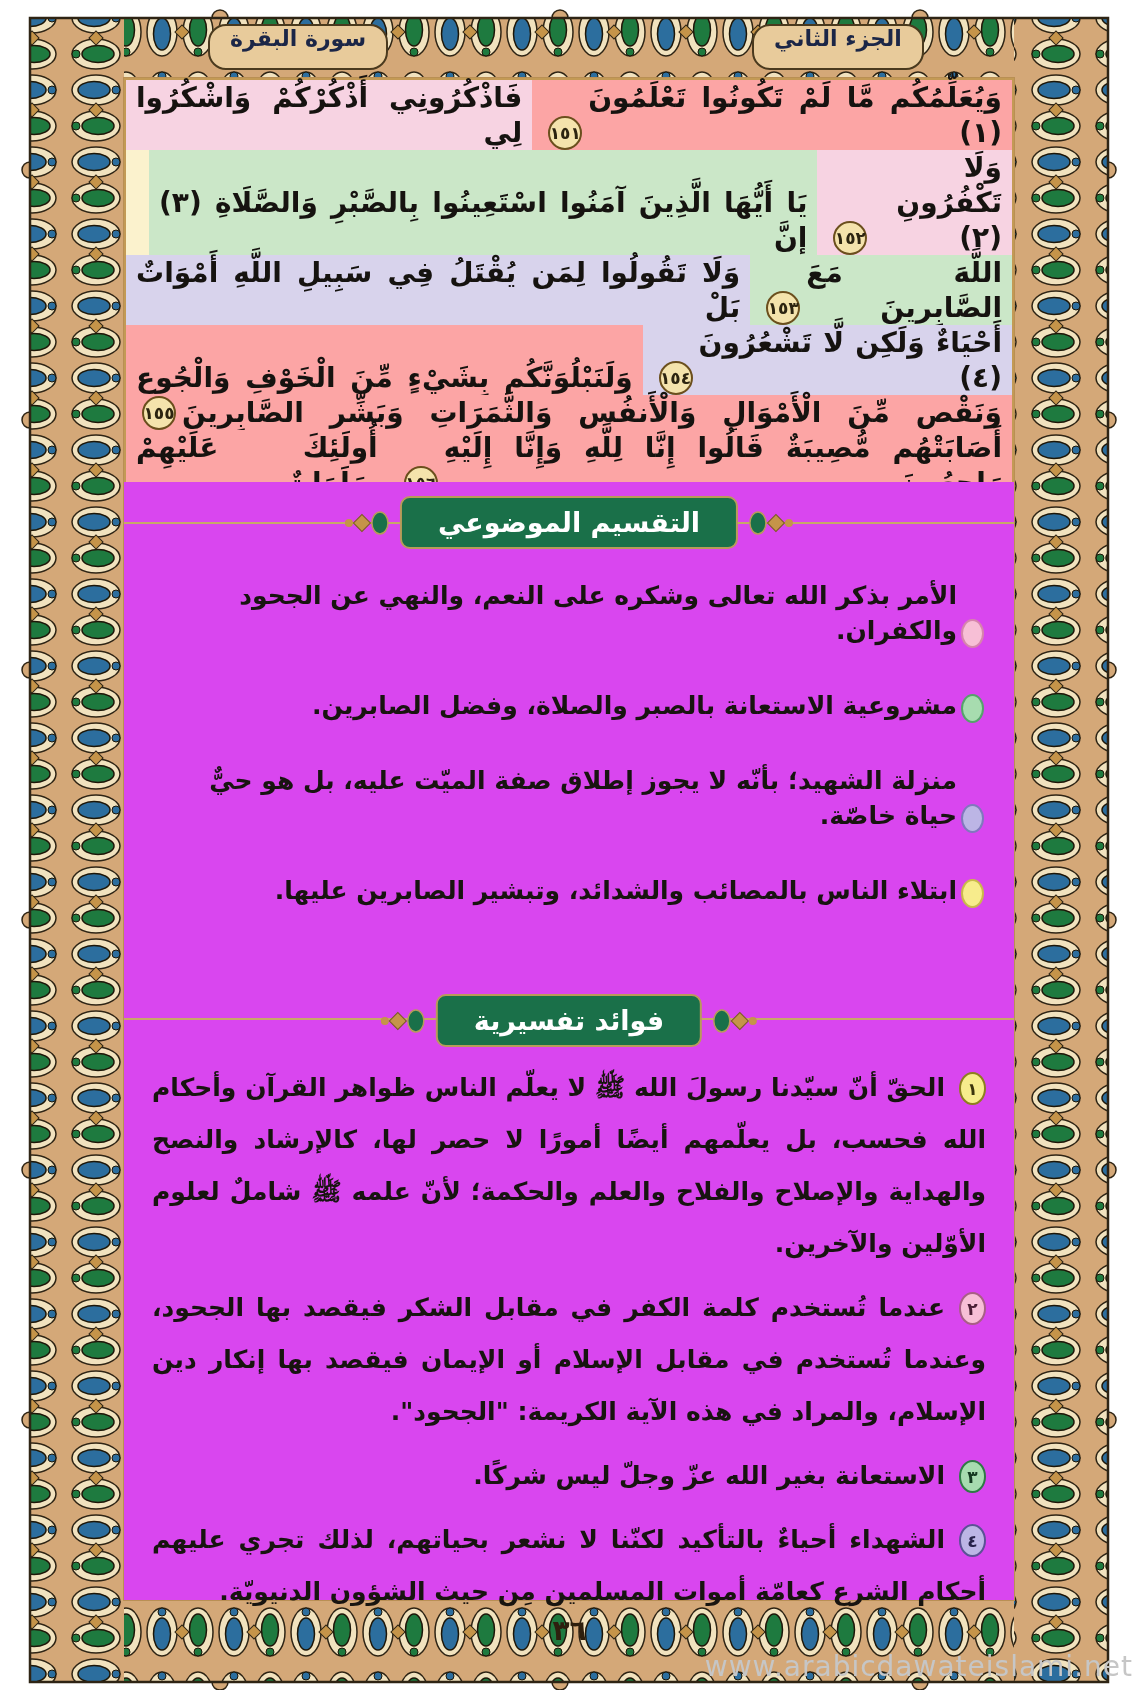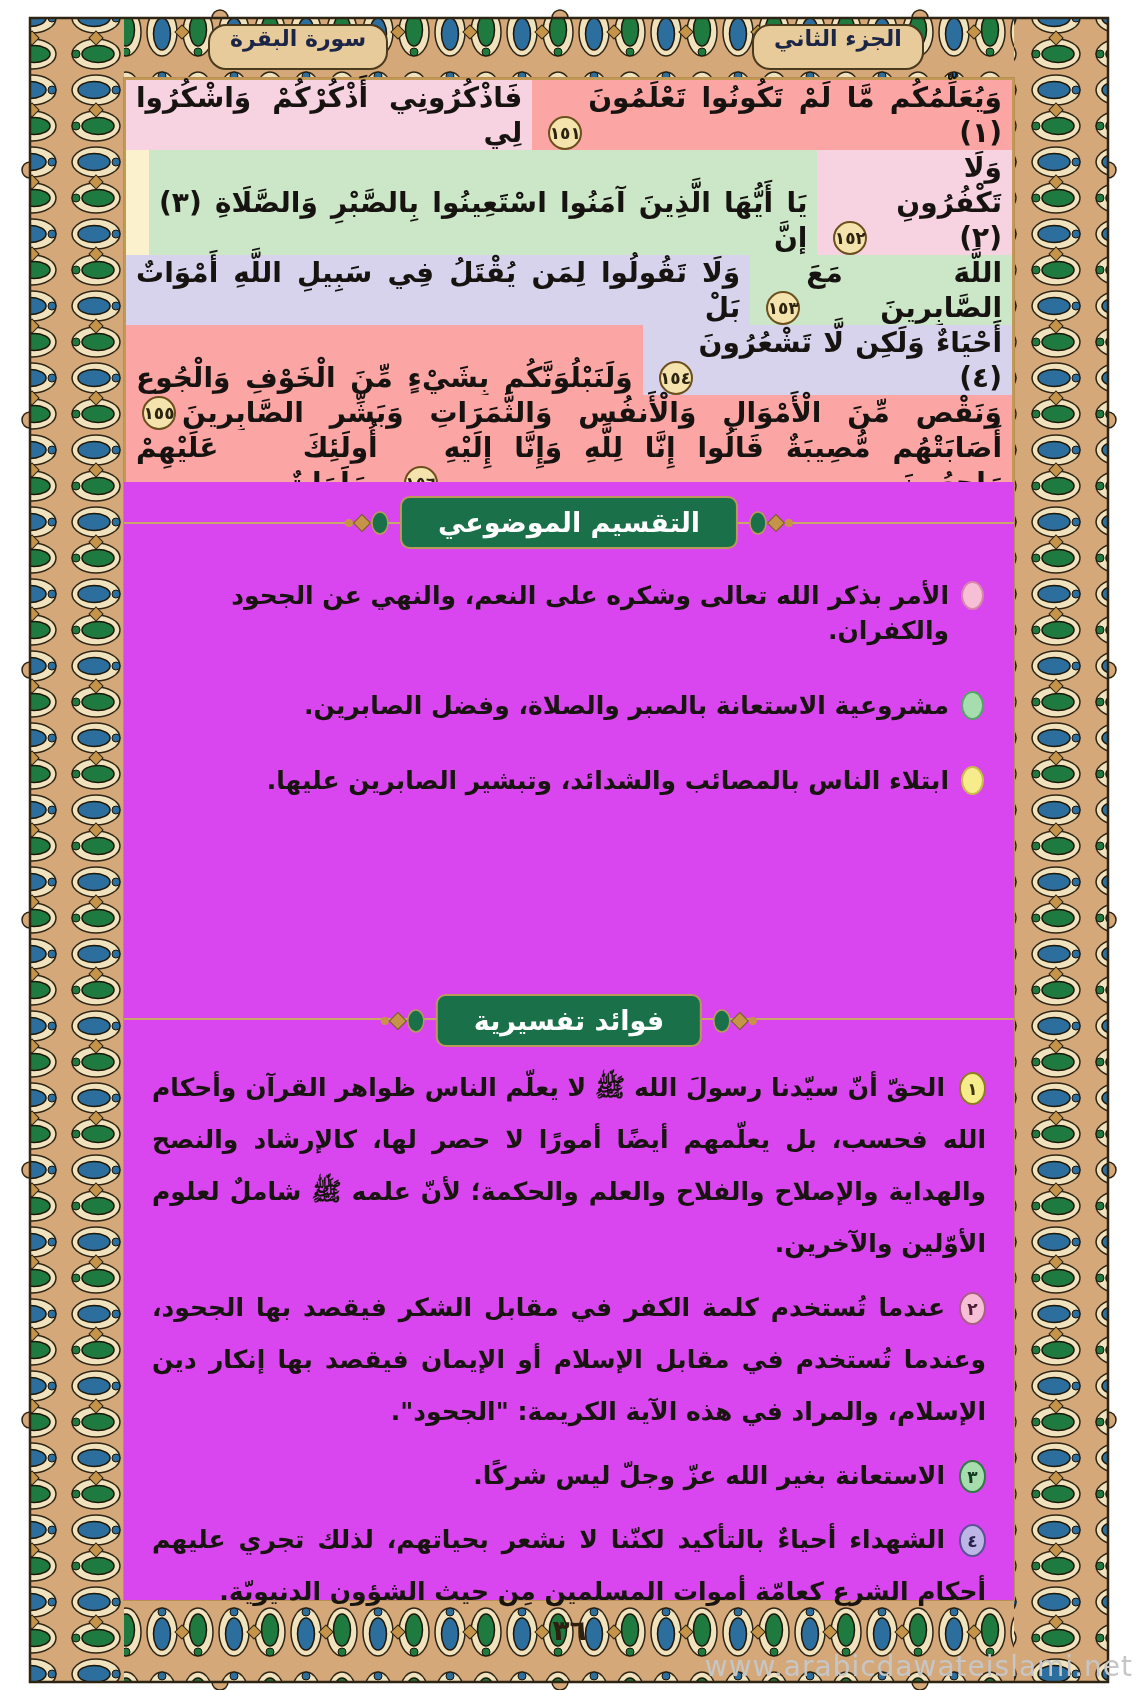--- a/index.html
+++ b/index.html
@@ -41,21 +41,21 @@
   .section-benefits .rule{top:30px;}
   .banner{position:absolute;left:50%;transform:translateX(-50%);display:flex;align-items:center;
           gap:10px;z-index:2;}
   .section-thematic .banner{top:14px;}
   .section-benefits .banner{top:6px;}
   .banner-box{background:#1A7049;border:2px solid #B89B5A;border-radius:10px;padding:9px 36px;
               color:#ffffff;font-size:27px;font-weight:bold;white-space:nowrap;}
 
   
   .bullets{padding:96px 30px 0 30px;}
-  .bullet-row{display:flex;align-items:flex-start;gap:12px;margin-bottom:40px;
+  .bullet-row{display:flex;align-items:flex-end;gap:4px;margin-bottom:40px;
               font-size:25px;font-weight:bold;color:#181410;line-height:1.4;}
   .dot{flex:none;width:23px;height:29px;border-radius:50%;margin-top:3px;border:2px solid;box-sizing:border-box;}
   .dot-pink{background:#F7BFD6;border-color:#D685AC;}
   .dot-green{background:#A7DCAF;border-color:#55A36B;}
   .dot-lavender{background:#BCB5E5;border-color:#8078BD;}
   .dot-yellow{background:#F7EC8C;border-color:#C9BA4B;}
 
   
   .fitems{padding:74px 28px 0 28px;}
   .fitem{margin-bottom:12px;font-size:25px;font-weight:bold;color:#181410;line-height:52px;
@@ -213,20 +213,24 @@
       <div class="bullets" id="bullet-list">
           <div class="bullet-row">
             <span class="dot dot-pink"></span>
             <span>الأمر بذكر الله تعالى وشكره على النعم، والنهي عن الجحود والكفران.</span>
           </div>
           <div class="bullet-row">
             <span class="dot dot-green"></span>
             <span>مشروعية الاستعانة بالصبر والصلاة، وفضل الصابرين.</span>
           </div>
           <div class="bullet-row">
+            <span class="dot dot-lavender"></span>
+            <span>منزلة الشهيد؛ بأنّه لا يجوز إطلاق صفة الميّت عليه، بل هو حيٌّ حياة خاصّة.</span>
+          </div>
+          <div class="bullet-row">
             <span class="dot dot-yellow"></span>
             <span>ابتلاء الناس بالمصائب والشدائد، وتبشير الصابرين عليها.</span>
           </div>
         </div>
     </div>
 
     <div class="section section-benefits">
       <div class="rule"></div>
       <div class="banner">
         <svg width="46" height="28" viewBox="0 0 46 28">

